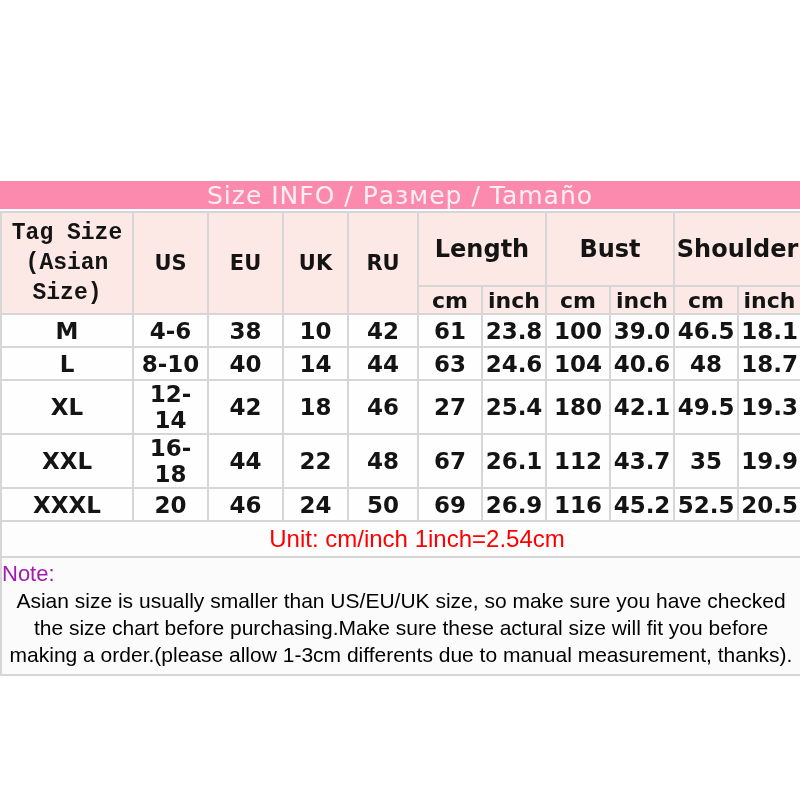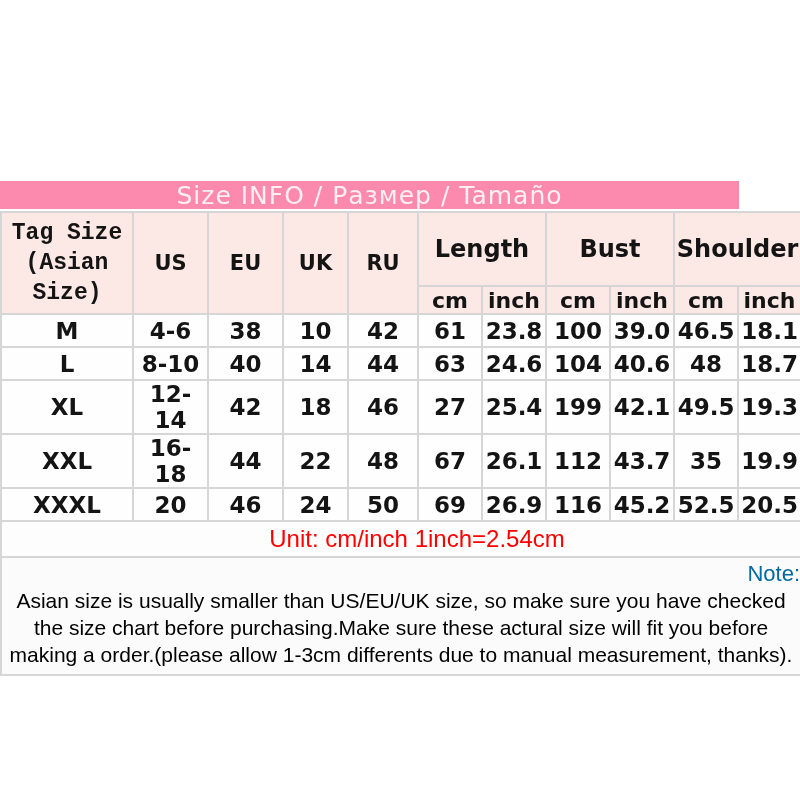--- a/index.html
+++ b/index.html
@@ -6,21 +6,21 @@
   .canvas{
     position:relative;
     width:800px;height:800px;
     background:#ffffff;
     font-family:"DejaVu Sans",sans-serif;
     overflow:hidden;
   }
   .sheet{position:absolute;top:181px;left:0;width:800px;}
   
   .title-bar{
-    width:739px;height:28px;
+    width:800px;height:28px;
     background:#FB8AAE;
     display:flex;align-items:center;justify-content:center;
   }
   .title-bar span{
     color:#FFEFF5;font-size:25px;letter-spacing:1px;
     font-family:"DejaVu Sans",sans-serif;
   }
   
   table.size-table{
     width:800px;border-collapse:collapse;table-layout:fixed;
@@ -51,21 +51,21 @@
   tr.unit-row td{
     font-family:"Liberation Sans",sans-serif;
     color:#FF0000;font-size:24px;font-weight:normal;background:#FDFDFD;padding-left:32px;
   }
   
   tr.note-row td{
     font-family:"Liberation Sans",sans-serif;
     background:#FBFBFB;font-weight:normal;
     padding:3px 0 6px 0;
   }
-  .note-heading{font-size:22px;line-height:26px;text-align:right;color:#0369a1;}
+  .note-heading{font-size:22px;line-height:26px;text-align:left;color:#a21caf;}
   .note-body{
     font-size:21px;line-height:27px;text-align:center;color:#000;
     width:796px;margin:0 auto;
   }
 </style>
 </head>
 <body>
 
 <div class="canvas">
   <div class="sheet">
@@ -139,21 +139,21 @@
       </tr>
 
       <tr class="datarow">
         <td>XL</td>
         <td class="sh">12-14</td>
         <td class="sh">42</td>
         <td class="sh">18</td>
         <td class="sh">46</td>
         <td>27</td>
         <td>25.4</td>
-        <td class="sh">199</td>
+        <td class="sh">180</td>
         <td>42.1</td>
         <td>49.5</td>
         <td>19.3</td>
       </tr>
 
       <tr class="datarow">
         <td>XXL</td>
         <td>16-18</td>
         <td>44</td>
         <td>22</td>

